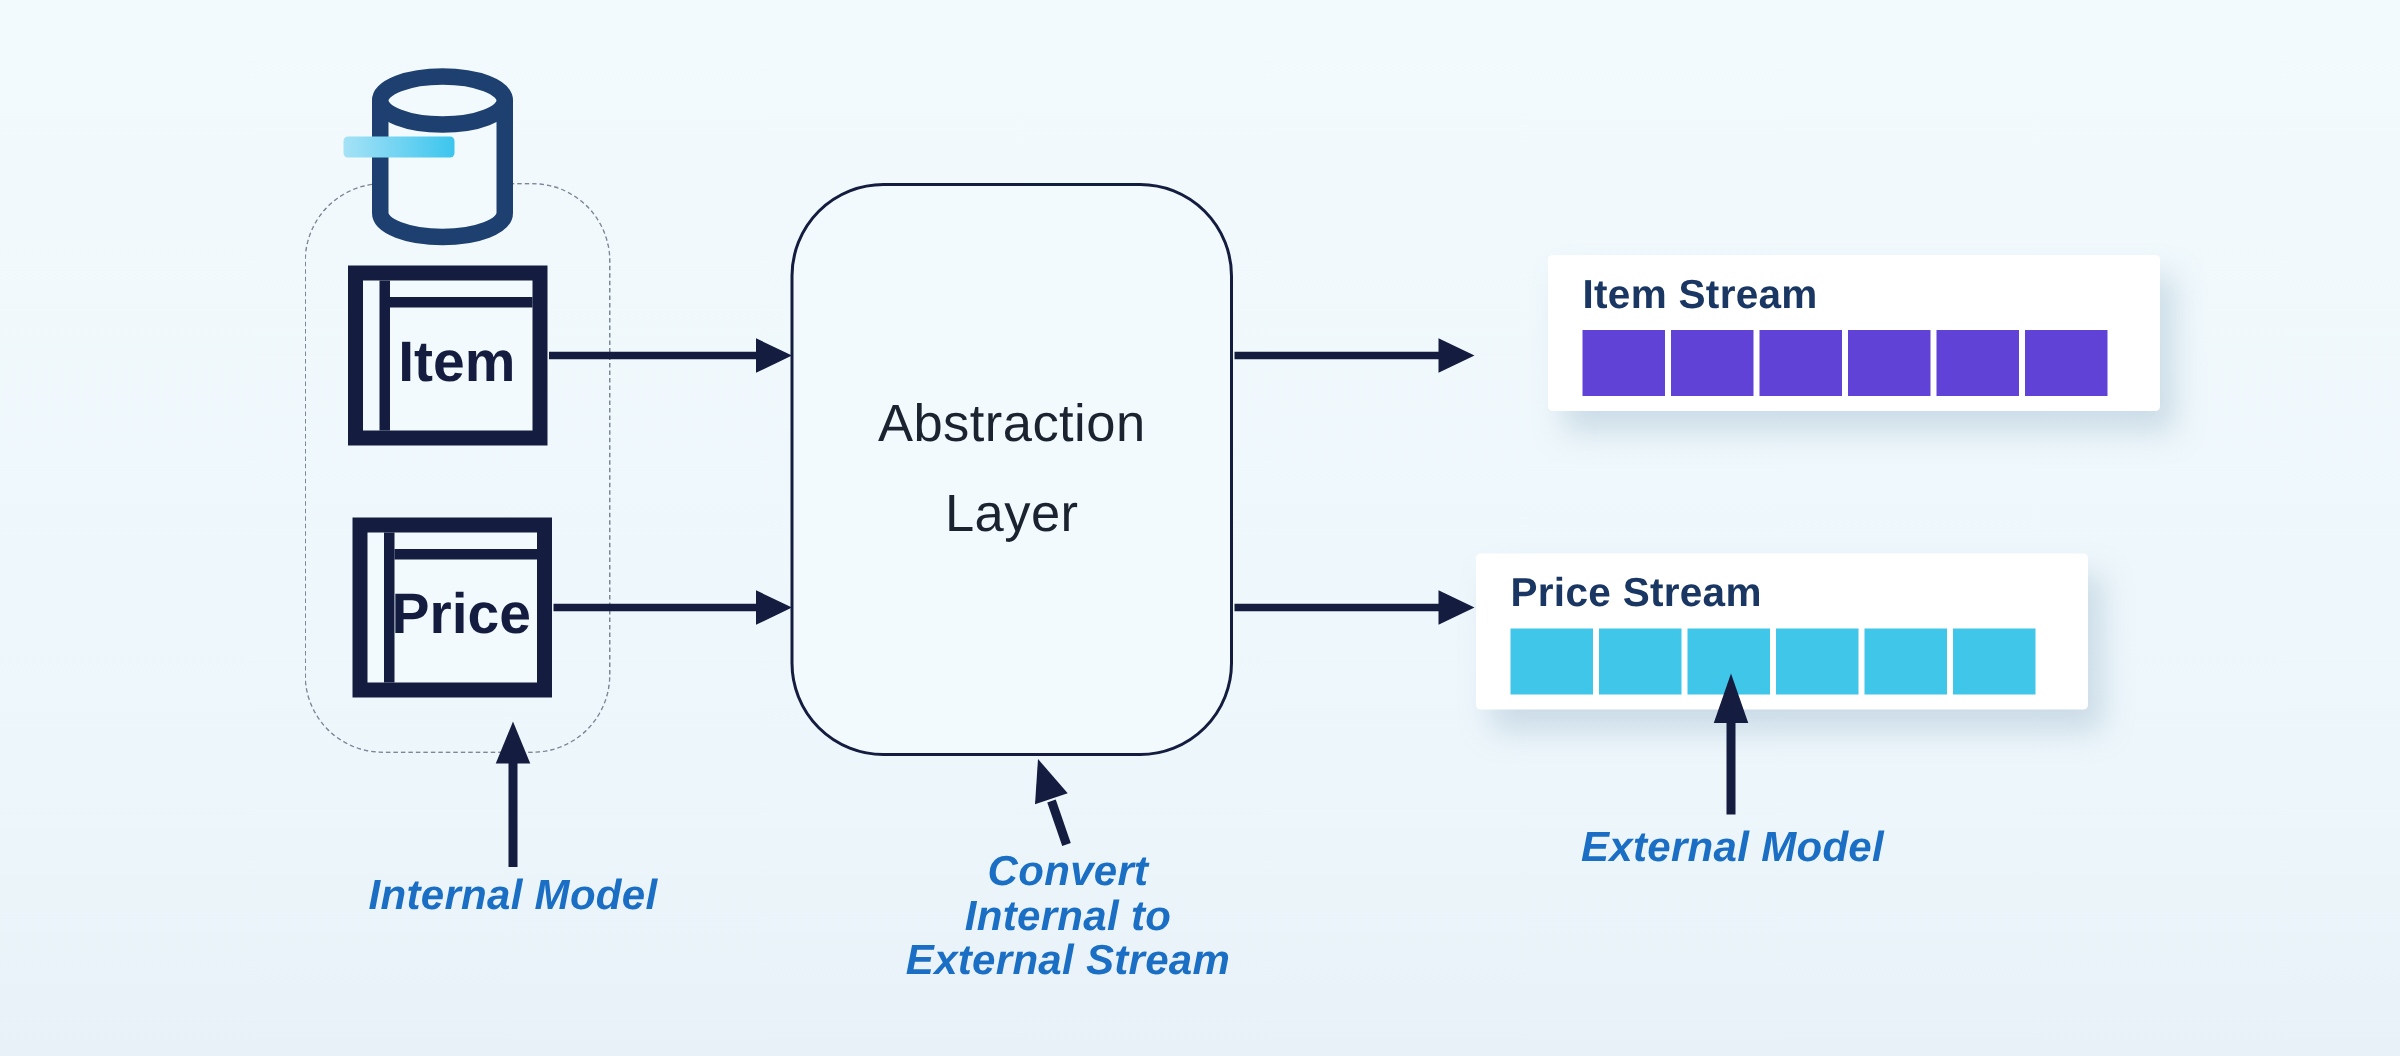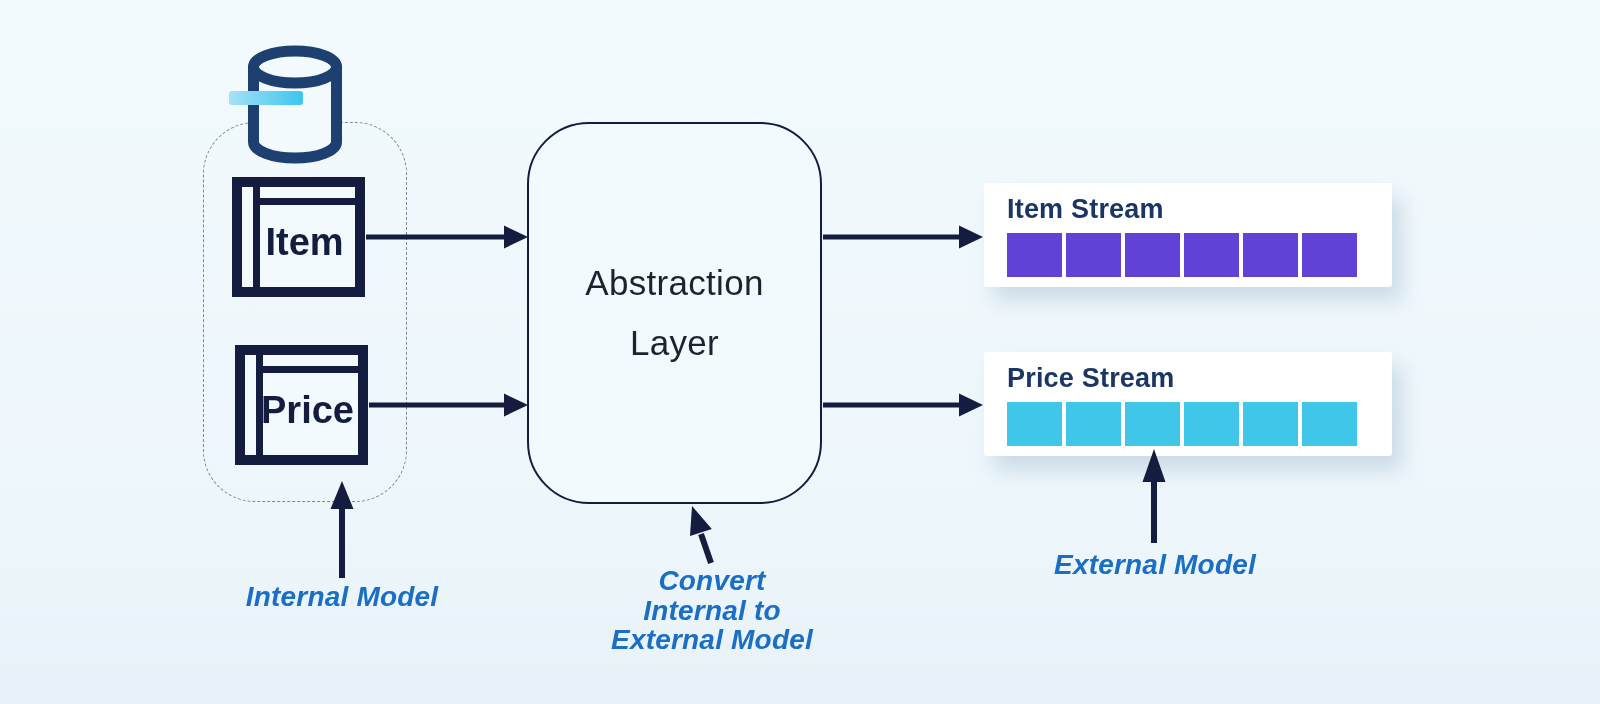--- a/index.html
+++ b/index.html
@@ -80,48 +80,48 @@
     <span class="v-line"></span>
     <span class="h-line"></span>
     <span class="table-label">Price</span>
   </div>
 
   <div class="abstraction-box">
     <div class="abstraction-title">Abstraction
 Layer</div>
   </div>
 
-  <div class="stream-card" style="top:183px;">
+  <div class="stream-card" style="top:170px;margin-left:48px;">
     <div class="stream-title">Item Stream</div>
     <div class="stream-blocks">
         <div class="block" style="background: rgb(97, 66, 214);"></div>
         <div class="block" style="background: rgb(97, 66, 214);"></div>
         <div class="block" style="background: rgb(97, 66, 214);"></div>
         <div class="block" style="background: rgb(97, 66, 214);"></div>
         <div class="block" style="background: rgb(97, 66, 214);"></div>
         <div class="block" style="background: rgb(97, 66, 214);"></div>
       </div>
   </div>
 
-  <div class="stream-card" style="top:352px;">
+  <div class="stream-card" style="top:369px;">
     <div class="stream-title">Price Stream</div>
     <div class="stream-blocks">
         <div class="block" style="background: rgb(63, 198, 232);"></div>
         <div class="block" style="background: rgb(63, 198, 232);"></div>
         <div class="block" style="background: rgb(63, 198, 232);"></div>
         <div class="block" style="background: rgb(63, 198, 232);"></div>
         <div class="block" style="background: rgb(63, 198, 232);"></div>
         <div class="block" style="background: rgb(63, 198, 232);"></div>
       </div>
   </div>
 
   <div class="caption" style="left:212px;top:582px;width:260px;">Internal Model</div>
   <div class="caption" style="left:592px;top:566px;width:240px;">Convert
 Internal to
-External Model</div>
+External Stream</div>
   <div class="caption" style="left:1035px;top:550px;width:240px;">External Model</div>
 
   <svg class="overlay" width="1600" height="704" viewBox="0 0 1600 704">
     <defs>
       <linearGradient id="barGrad" x1="0" y1="0" x2="1" y2="0">
         <stop offset="0" stop-color="#a5e2f6"></stop>
         <stop offset="1" stop-color="#3cc5ee"></stop>
       </linearGradient>
     </defs>
 

